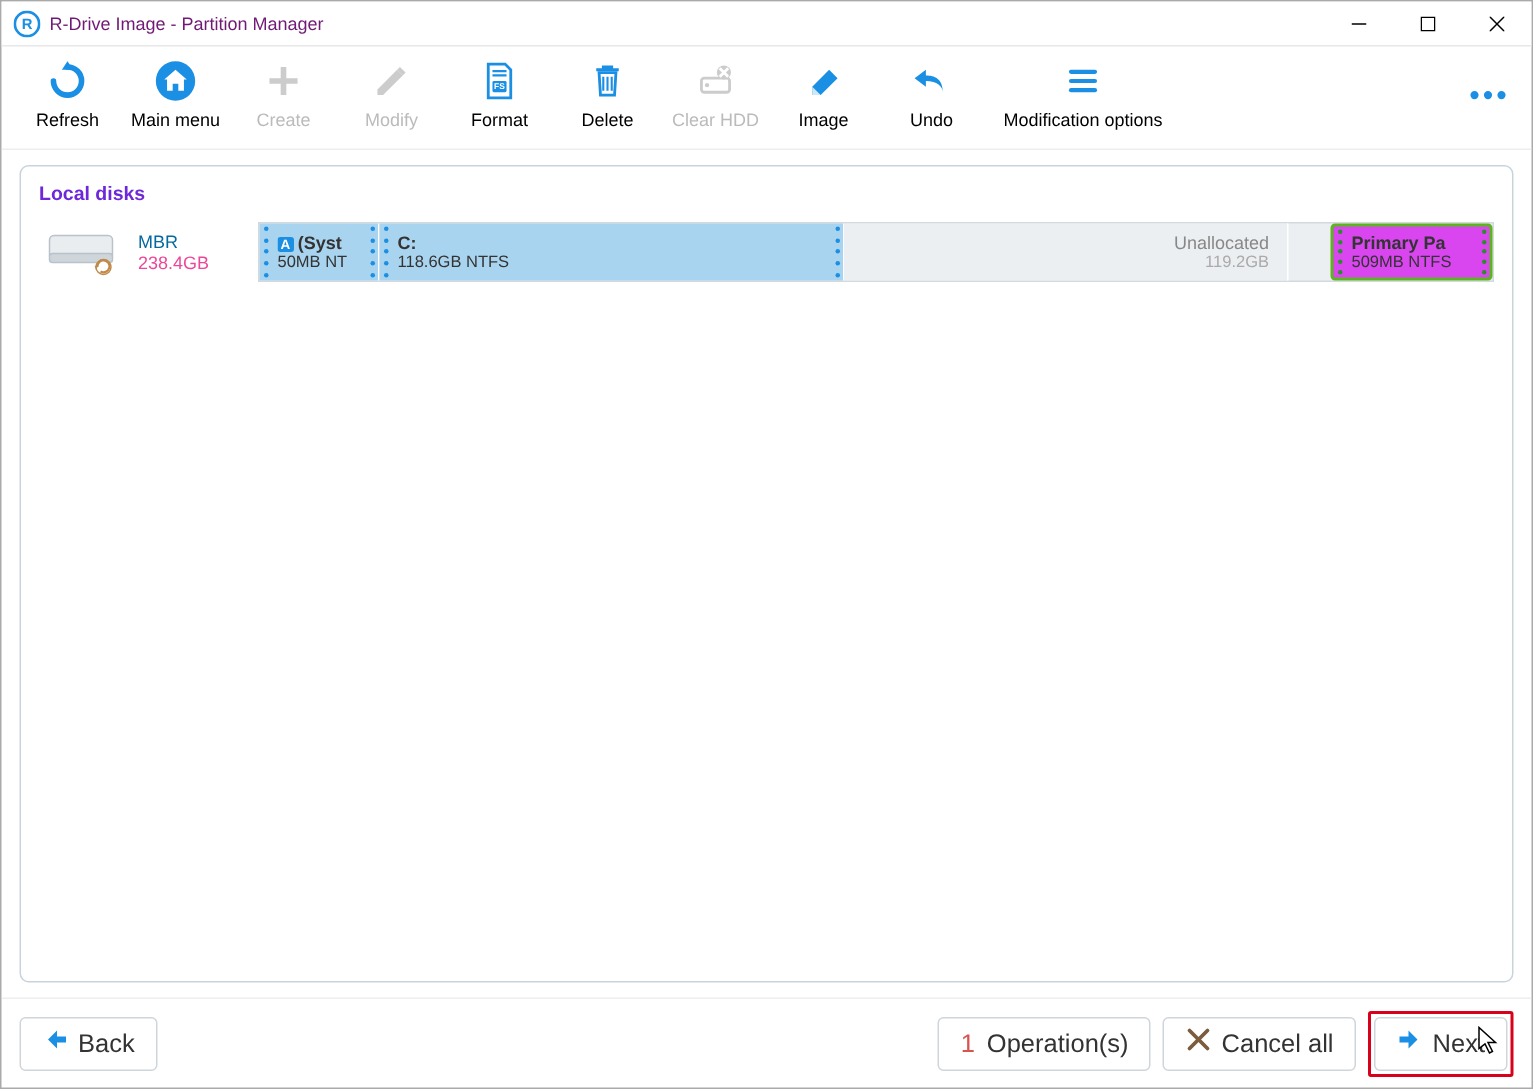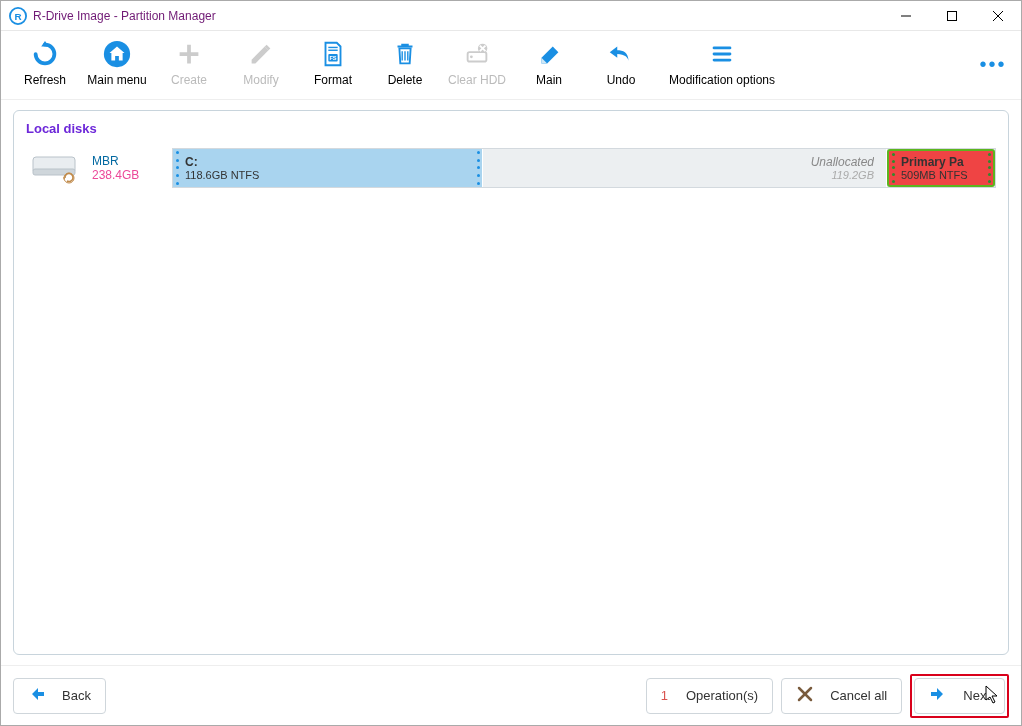--- a/index.html
+++ b/index.html
@@ -38,35 +38,35 @@
   .disk-info .size { color:#ec4899; }
   .disk-map { flex:1; height: 40px; background: #eceff1; border:1px solid #d3d9de; display:flex; align-items:stretch; position:relative; }
 
   .part { position: relative; border-right: 1px solid #fff; overflow:hidden; }
   .part .stripe-l, .part .stripe-r { position:absolute; top:0; bottom:0; width:8px; display:flex; flex-direction:column; justify-content:space-around; align-items:center; }
   .part .stripe-l { left:0; } .part .stripe-r { right:0; }
   .blue .dot{ width:3px;height:3px;background:#1a8fe3;border-radius:50%; }
   .green .dot{ width:3px;height:3px;background:#2e8b2e;border-radius:50%; }
 
   .part.blue { background:#a9d4ef; }
-  .part.green { background:#ef4444; border:2px solid #5cb51f; border-radius:3px; }
+  .part.green { background:#d946ef; border:2px solid #5cb51f; border-radius:3px;margin-left:28px; }
   .part.unalloc { background:#eceff1; }
 
   .part .pcontent { position:absolute; left:12px; right:12px; top:2px; bottom:2px; display:flex; flex-direction:column; justify-content:center; overflow:hidden; }
   .part .pname { font-size:12px; font-weight:bold; color:#333; white-space:nowrap; overflow:hidden; }
   .part .psize { font-size:11px; color:#333; white-space:nowrap; overflow:hidden; }
-  .part.unalloc .pcontent { align-items:flex-end;font-style:italic; }
+  .part.unalloc .pcontent { align-items:flex-end; }
   .part.unalloc .pname { color:#888; font-weight:normal; }
   .part.unalloc .psize { color:#aaa;text-align:center; }
 
   .badge { display:inline-block; background:#1a8fe3; color:#fff; font-size:9px; font-weight:bold; padding:0 2px; border-radius:2px; margin-right:3px; vertical-align:middle; }
 
   
   .footer { height: 60px; display:flex; align-items:center; padding: 0 12px; gap:8px; border-top:1px solid #eee; }
-  .btn { height: 36px; padding: 0 14px; border:1px solid #cfd6db; border-radius:4px; background:#fff; display:flex; align-items:center; gap:16px; font-size:13px; color:#333; cursor:pointer; }
+  .btn { height: 36px; padding: 0 14px; border:1px solid #cfd6db; border-radius:4px; background:#fff; display:flex; align-items:center; gap:6px; font-size:17px; color:#333; cursor:pointer; }
   .btn svg { width:18px; height:18px; }
   .footer .spacer { flex:1; }
   .ops-count { color:#d9534f; margin-right:2px; }
   .next-wrap { border:2px solid #d9001b; border-radius:2px; padding:2px; }
   .cursor { position:absolute; right:20px; bottom:16px; pointer-events:none; }
 </style>
 </head>
 <body>
 
 <div class="titlebar">
@@ -170,21 +170,21 @@
       </span>
     <span class="tlabel">Clear HDD</span>
   </div>
   <div class="tool">
     <span class="ticon">
         <svg viewBox="0 0 32 32">
           <path d="M8 20 L20 8 L26 14 L14 26 L8 26 Z" fill="#1a8fe3"></path>
           <path d="M8 20 L14 26 L8 26 Z" fill="#cfe8f7"></path>
         </svg>
       </span>
-    <span class="tlabel">Main</span>
+    <span class="tlabel">Image</span>
   </div>
   <div class="tool">
     <span class="ticon">
         <svg viewBox="0 0 32 32">
           <path d="M12 8 L4 14 L12 20 L12 16 C20 16 24 20 24 24 C24 14 18 12 12 12 Z" fill="#1a8fe3"></path>
         </svg>
       </span>
     <span class="tlabel">Undo</span>
   </div>
   <div class="tool wide">
@@ -213,20 +213,40 @@
           <circle cx="40" cy="27" r="5" fill="#fff" stroke="#c08a4a"></circle>
           <path d="M36 27 a4 4 0 1 1 2 3" fill="none" stroke="#c08a4a" stroke-width="1.5"></path>
           <path d="M36 27 l-2 -1 l1 3 Z" fill="#c08a4a"></path>
         </svg>
       </div>
       <div class="disk-info">
         <div class="scheme">MBR</div>
         <div class="size">238.4GB</div>
       </div>
       <div class="disk-map">
+        <div class="part blue" style="width:80px">
+          <div class="stripe-l">
+              <span class="dot"></span>
+              <span class="dot"></span>
+              <span class="dot"></span>
+              <span class="dot"></span>
+              <span class="dot"></span>
+            </div>
+          <div class="stripe-r">
+              <span class="dot"></span>
+              <span class="dot"></span>
+              <span class="dot"></span>
+              <span class="dot"></span>
+              <span class="dot"></span>
+            </div>
+          <div class="pcontent">
+            <div class="pname"><span class="badge">A</span><span>(Syst</span></div>
+            <div class="psize">50MB NT</div>
+          </div>
+        </div>
         <div class="part blue" style="width:310px">
           <div class="stripe-l">
               <span class="dot"></span>
               <span class="dot"></span>
               <span class="dot"></span>
               <span class="dot"></span>
               <span class="dot"></span>
             </div>
           <div class="stripe-r">
               <span class="dot"></span>

